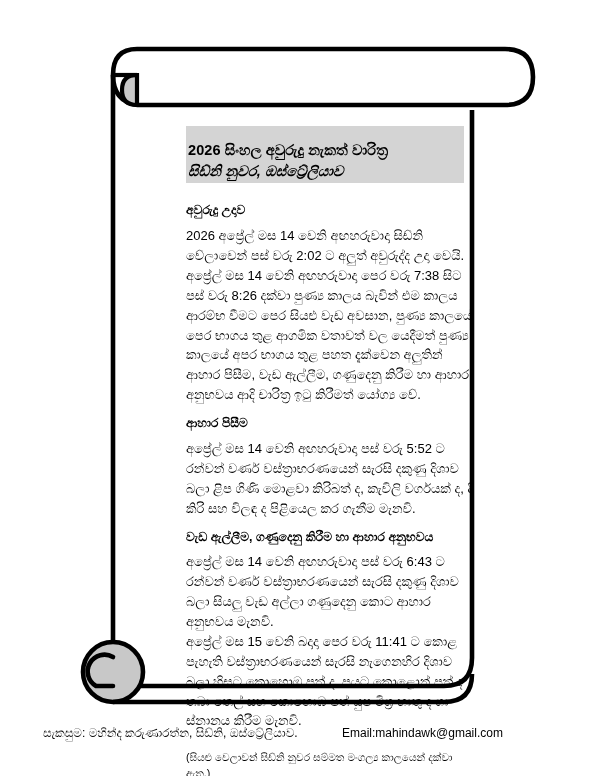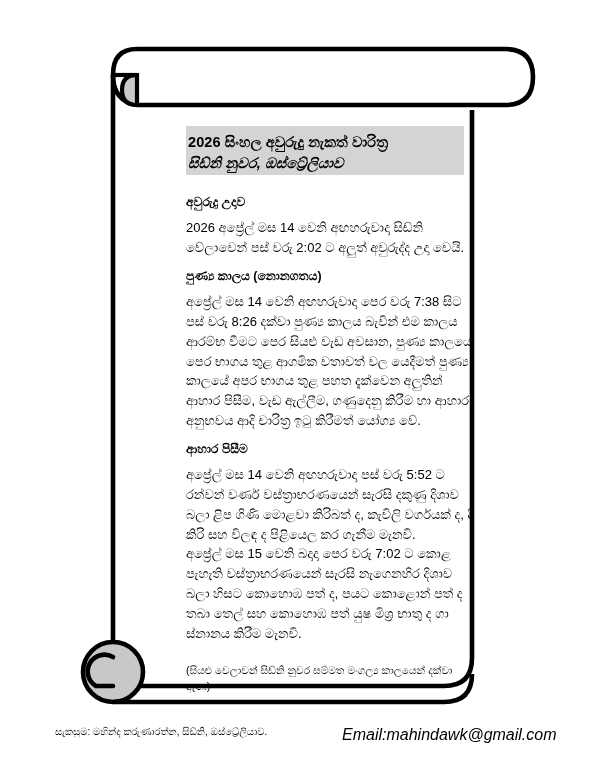--- a/index.html
+++ b/index.html
@@ -44,21 +44,21 @@
     height: 520px;
   }
 
   .doc-title {
     background: #d4d4d4;
     display: block;
     font-size: 14.5px;
     font-weight: bold;
     line-height: 1.42;
     letter-spacing: 0.1px;
-    padding: 6px 4px 2px 2px;
+    padding: 14px 4px 2px 2px;
     margin: 0 0 2px 0;
     width: 272px;
   }
   .doc-title .line2 { display: block; font-style: italic; }
 
   .section { margin: 0; }
 
   .section-heading {
     font-size: 12.3px;
     font-weight: bold;
@@ -83,32 +83,31 @@
   
   .footer {
     position: absolute;
     left: 0;
     top: 726px;
     width: 600px;
     height: 22px;
   }
   .footer-credit {
     position: absolute;
-    left: 55px;
+    left: 43px;
     top: 0;
-    font-size: 10px;
+    font-size: 12px;
     white-space: nowrap;
   }
   .footer-email {
     position: absolute;
     left: 342px;
     top: 0;
-    font-size: 16px;
+    font-size: 12px;
     white-space: nowrap;
-    font-style: italic;
   }
 </style>
 </head>
 <body>
 
 <div class="scroll-wrap">
 
   <svg class="scroll-svg" viewBox="0 0 600 776" xmlns="http://www.w3.org/2000/svg">
 
     <path d="M 113 75 L 113 640 L 113 686 L 444 686 Q 472 686 472 658 L 472 110" fill="none" stroke="#000000" stroke-width="4.6" stroke-linecap="butt" stroke-linejoin="round"></path>
@@ -136,34 +135,35 @@
       <span>2026 සිංහල අවුරුදු නැකත් වාරිත්‍ර</span>
       <span class="line2">සිඩ්නි නුවර, ඔස්ට්‍රේලියාව</span>
     </div>
 
     <div class="section">
       <div class="section-heading first">අවුරුදු උදාව</div>
       <p class="section-body">2026 අප්‍රේල් මස 14 වෙනි අඟහරුවාදා සිඩ්නි වේලාවෙන් පස් වරු 2:02 ට අලුත් අවුරුද්ද උදා වෙයි.</p>
     </div>
 
     <div class="section">
-      <div class="section-heading">පුණ්‍ය කාලය (නොනගතය)</div>
       <p class="section-body">අප්‍රේල් මස 14 වෙනි අඟහරුවාදා පෙර වරු 7:38 සිට පස් වරු 8:26 දක්වා පුණ්‍ය කාලය බැවින් එම කාලය ආරම්භ වීමට පෙර සියළු වැඩ අවසාන, පුණ්‍ය කාලයේ පෙර භාගය තුළ ආගමික වතාවත් වල යෙදීමත් පුණ්‍ය කාලයේ අපර භාගය තුළ පහත දැක්වෙන අලුතින් ආහාර පිසීම, වැඩ ඇල්ලීම, ගණුදෙනු කිරීම හා ආහාර අනුභවය ආදි චාරිත්‍ර ඉටු කිරීමත් යෝග්‍ය වේ.</p>
     </div>
 
     <div class="section">
       <div class="section-heading">ආහාර පිසීම</div>
       <p class="section-body">අප්‍රේල් මස 14 වෙනි අඟහරුවාදා පස් වරු 5:52 ට රන්වන් වර්ණ වස්ත්‍රාභරණයෙන් සැරසි දකුණු දිශාව බලා ළිප ගිණි මොළවා කිරිබත් ද, කැවිලි වර්ගයක් ද, දී කිරි සහ විලඳ ද පිළියෙල කර ගැනීම මැනවි.</p>
     </div>
 
     <div class="section">
+      <div class="section-heading">වැඩ ඇල්ලීම, ගණුදෙනු කිරීම හා ආහාර අනුභවය</div>
+      <p class="section-body">අප්‍රේල් මස 14 වෙනි අඟහරුවාදා පස් වරු 6:43 ට රන්වන් වර්ණ වස්ත්‍රාභරණයෙන් සැරසි දකුණු දිශාව බලා සියලු වැඩ අල්ලා ගණුදෙනු කොට ආහාර අනුභවය මැනවි.</p>
     </div>
 
     <div class="section">
-      <p class="section-body">අප්‍රේල් මස 15 වෙනි බදාදා පෙර වරු 7:02 ට කොළ පැහැති වස්ත්‍රාභරණයෙන් සැරසි නැගෙනහිර දිශාව බලා හිසට කොහොඹ පත් ද, පයට කොළොන් පත් ද තබා තෙල් සහ කොහොඹ පත් යුෂ මිශ්‍ර භාතු ද ගා ස්නානය කිරීම මැනවි.</p>
+      <p class="section-body">අප්‍රේල් මස 15 වෙනි බදාදා පෙර වරු 11:41 ට කොළ පැහැති වස්ත්‍රාභරණයෙන් සැරසි නැගෙනහිර දිශාව බලා හිසට කොහොඹ පත් ද, පයට කොළොන් පත් ද තබා තෙල් සහ කොහොඹ පත් යුෂ මිශ්‍ර භාතු ද ගා ස්නානය කිරීම මැනවි.</p>
     </div>
 
     <p class="note">(සියළු වෙලාවන් සිඩ්නි නුවර සම්මත මංගල්‍ය කාලයෙන් දක්වා ඇත.)</p>
 
   </div>
 </div>
 
 <div class="footer">
   <span class="footer-credit">සැකසුම: මහින්ද කරුණාරත්න, සිඩ්නි, ඔස්ට්‍රේලියාව.</span>
   <span class="footer-email">Email:mahindawk@gmail.com</span>

